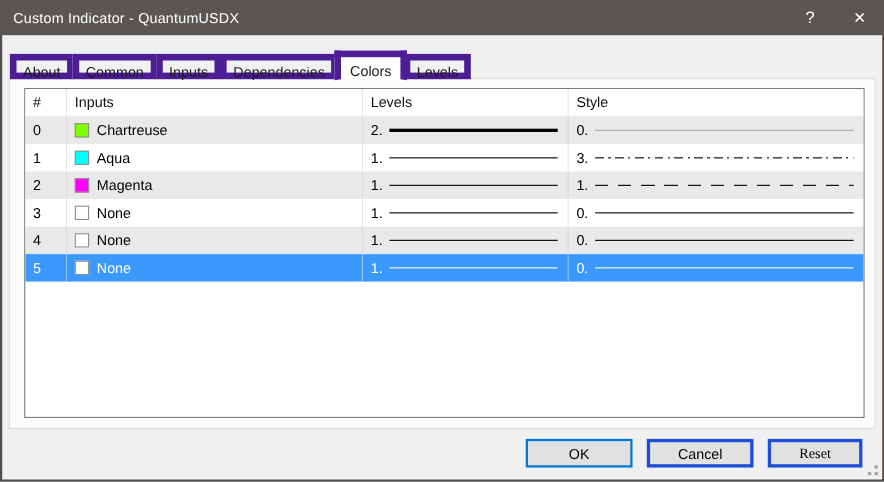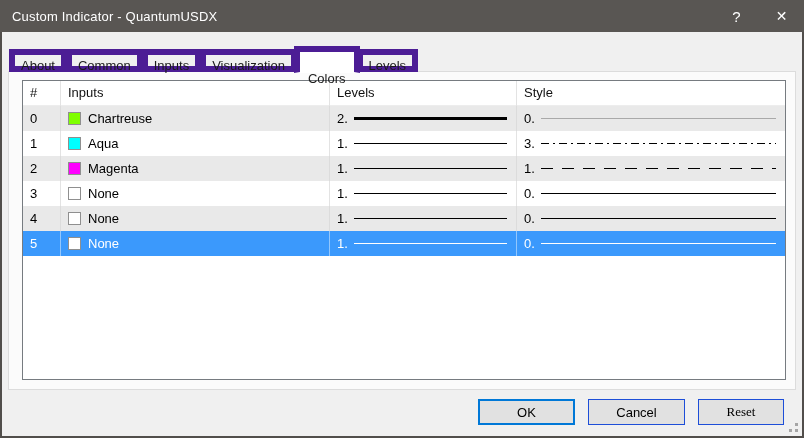--- a/index.html
+++ b/index.html
@@ -23,21 +23,21 @@
     color:#FFF; font-size:15px; }
   .tb-btn.close { font-size:14px; }
 
   
   .tabbar { position:absolute; left:9px; top:46px; display:flex; align-items:flex-start; z-index:3; }
   .tab {
     margin-top:3px; height:23px; padding:3px 6px 0; font-size:13px; color:#1B1B1B;
     background:#F0F0F0; border:6px solid #4c1d95; margin-right:-1px; white-space:nowrap;
   }
   .tab.active {
-    margin-top:0; height:27px; padding:19px 8px 0; background:#FFF;
+    margin-top:0; height:27px; padding:5px 8px 0; background:#FFF;
     border-bottom:1px solid #FFF; position:relative; z-index:4;
     margin-left:-2px; margin-right:-3px;
   }
 
   
   .tabpage {
     position:absolute; left:8px; top:71px; width:788px; height:319px;
     background:#FBFBFB; border:1px solid #DCDCDC; z-index:1;
   }
 
@@ -71,21 +71,21 @@
   .ln.t3 { height:3px; }
   .ln.dashed  { background-image: repeating-linear-gradient(to right,
       var(--lc,#000) 0px, var(--lc,#000) 12px, transparent 12px, transparent 21px); }
   .ln.dashdot { background-image: repeating-linear-gradient(to right,
       var(--lc,#000) 0px, var(--lc,#000) 8px, transparent 8px, transparent 12px,
       var(--lc,#000) 12px, var(--lc,#000) 14px, transparent 14px, transparent 18px); }
 
   
   .btn {
     position:absolute; top:399px; height:26px; background:#E1E1E1;
-    border:1px solid #1d4ed8; font-size:13px; color:#000;
+    border:3px solid #1d4ed8; font-size:13px; color:#000;
     display:flex; align-items:center; justify-content:center;
   }
   .btn.default { border:2px solid #0078D7; }
   .btn-ok     { left:478px; width:97px; }
   .btn-cancel { left:588px; width:97px; }
   .btn-reset  { left:698px; width:86px;font-family:Liberation Serif, serif; }
 
   
   .grip { position:absolute; right:6px; bottom:6px; width:9px; height:9px; }
   .grip i { position:absolute; width:3px; height:3px; background:#A5A5A5; }
@@ -101,21 +101,21 @@
   <div class="titlebar">
     <div class="title">Custom Indicator - QuantumUSDX</div>
     <div class="tb-btn">?</div>
     <div class="tb-btn close">✕</div>
   </div>
 
   <div class="tabbar" id="tabbar">
       <div class="tab">About</div>
       <div class="tab">Common</div>
       <div class="tab">Inputs</div>
-      <div class="tab">Visualization</div>
+      <div class="tab">Dependencies</div>
       <div class="tab active">Colors</div>
       <div class="tab">Levels</div>
     </div>
 
   <div class="tabpage">
     <div class="table">
       <div class="thead">
         <div class="th c-num">#</div>
         <div class="th c-color">Inputs</div>
         <div class="th c-width">Levels</div>

